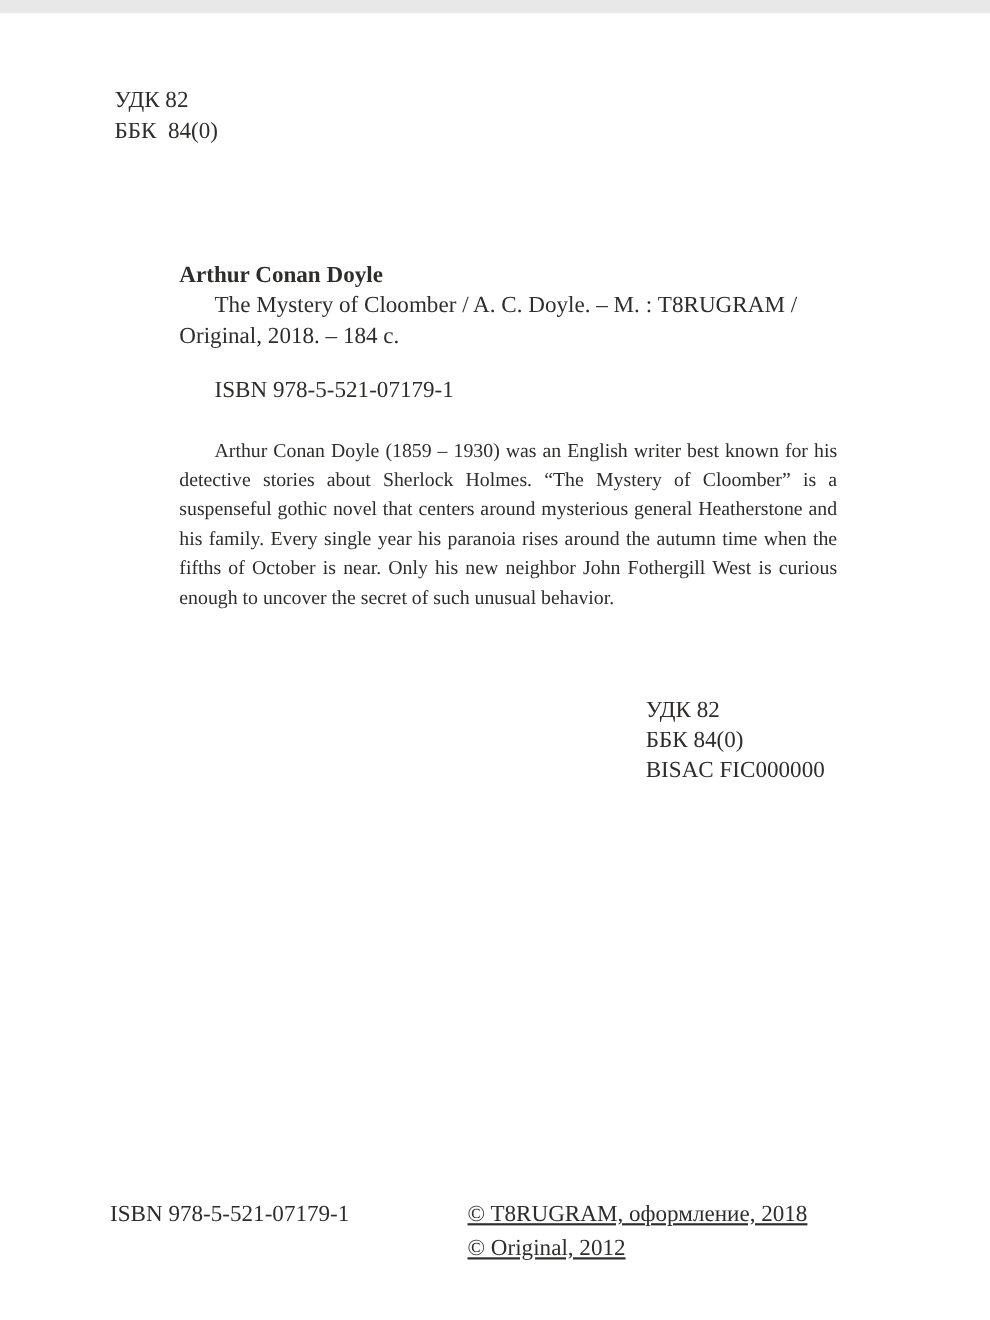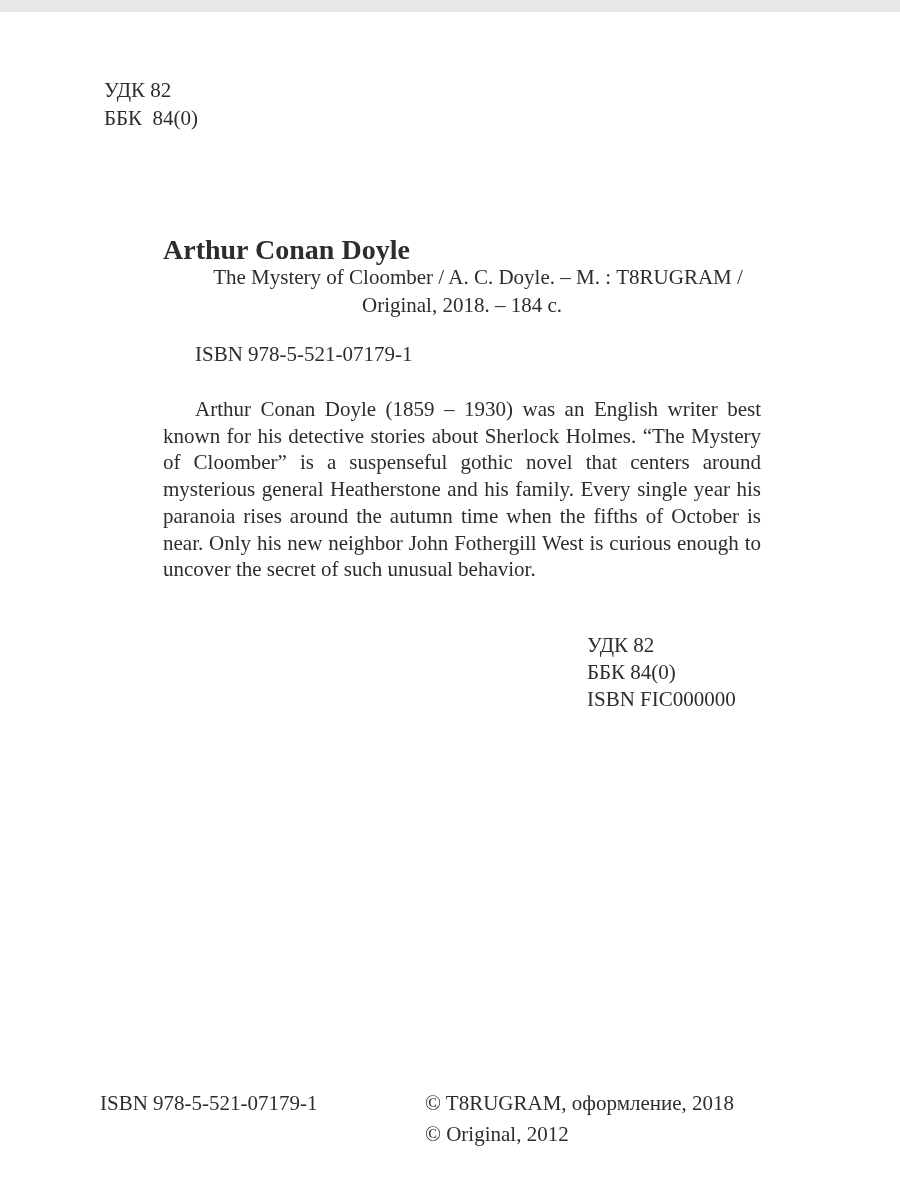--- a/index.html
+++ b/index.html
@@ -29,41 +29,41 @@
   }
 
   .main-col {
     left: 163px;
     width: 598px;
   }
 
   .author-line {
     top: 224px;
     font-weight: 700;
-    font-size: 28px;
+    font-size: 21px;
     line-height: 27px;
   }
 
   .bib-entry {
     top: 252px;
     font-size: 21px;
     line-height: 27.5px;
     text-indent: 32px;
-    text-align: center;
+    text-align: left;
   }
 
   .isbn-line {
     top: 330px;
     font-size: 21px;
     padding-left: 32px;
   }
 
   .annotation {
     top: 384px;
-    font-size: 21px;
+    font-size: 18px;
     line-height: 26.7px;
     text-indent: 32px;
     text-align: justify;
   }
 
   .class-codes {
     left: 587px;
     top: 620px;
     font-size: 21px;
     line-height: 27px;
@@ -73,20 +73,21 @@
     left: 100px;
     top: 1079px;
     font-size: 21px;
   }
 
   .footer-copyright {
     left: 425px;
     top: 1076px;
     font-size: 21px;
     line-height: 31px;
+    text-decoration: underline;
   }
 </style>
 </head>
 <body>
 
 <div class="page">
 
   <div class="abs header-codes">
     <div class="pre">УДК 82</div>
     <div class="pre">ББК  84(0)</div>
@@ -96,21 +97,21 @@
 
   <div class="abs main-col bib-entry">The Mystery of Cloomber / A. C. Doyle. – М. : T8RUGRAM / Original, 2018. – 184 с.</div>
 
   <div class="abs main-col isbn-line">ISBN 978-5-521-07179-1</div>
 
   <div class="abs main-col annotation">Arthur Conan Doyle (1859 – 1930) was an English writer best known for his detective stories about Sherlock Holmes. “The Mystery of Cloomber” is a suspenseful gothic novel that centers around mysterious general Heatherstone and his family. Every single year his paranoia rises around the autumn time when the fifths of October is near. Only his new neighbor John Fothergill West is curious enough to uncover the secret of such unusual behavior.</div>
 
   <div class="abs class-codes">
     <div>УДК 82</div>
     <div>ББК 84(0)</div>
-    <div>ISBN FIC000000</div>
+    <div>BISAC FIC000000</div>
   </div>
 
   <div class="abs footer-isbn">ISBN 978-5-521-07179-1</div>
 
   <div class="abs footer-copyright">
     <div>© T8RUGRAM, оформление, 2018</div>
     <div>© Original, 2012</div>
   </div>
 
 </div>

